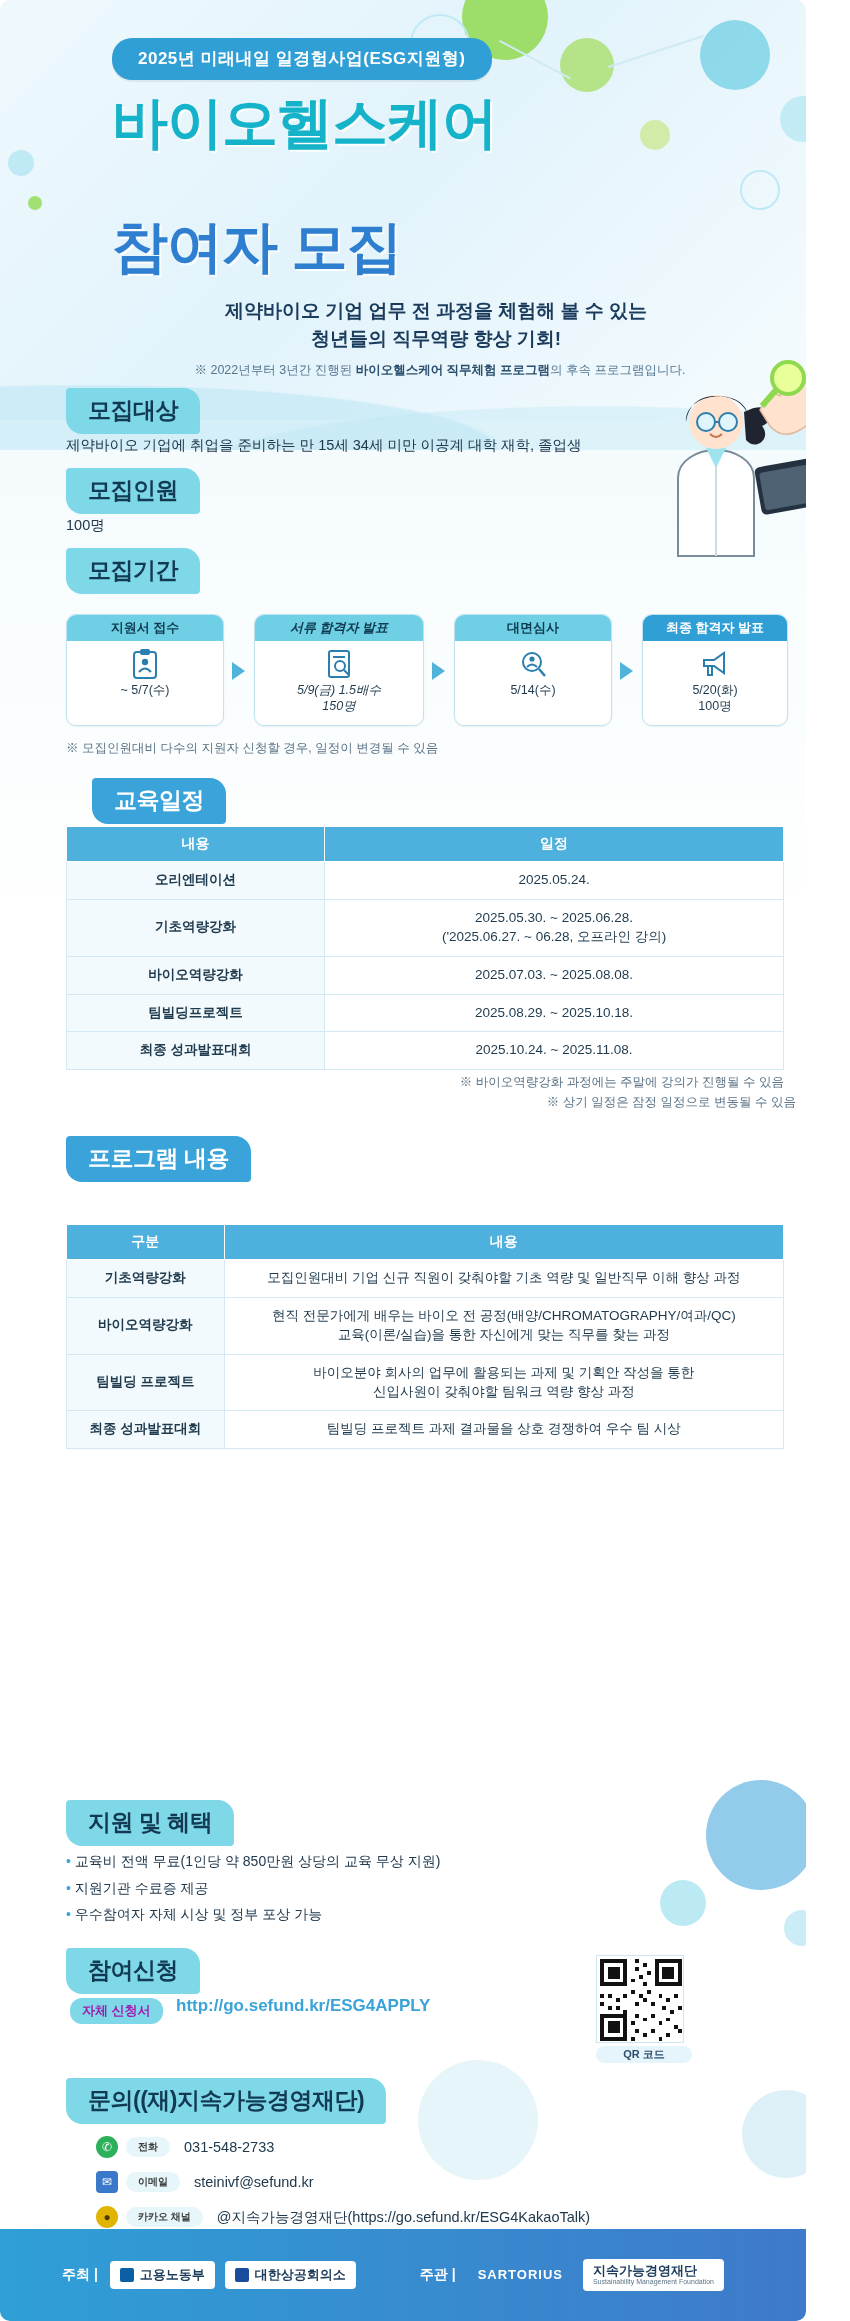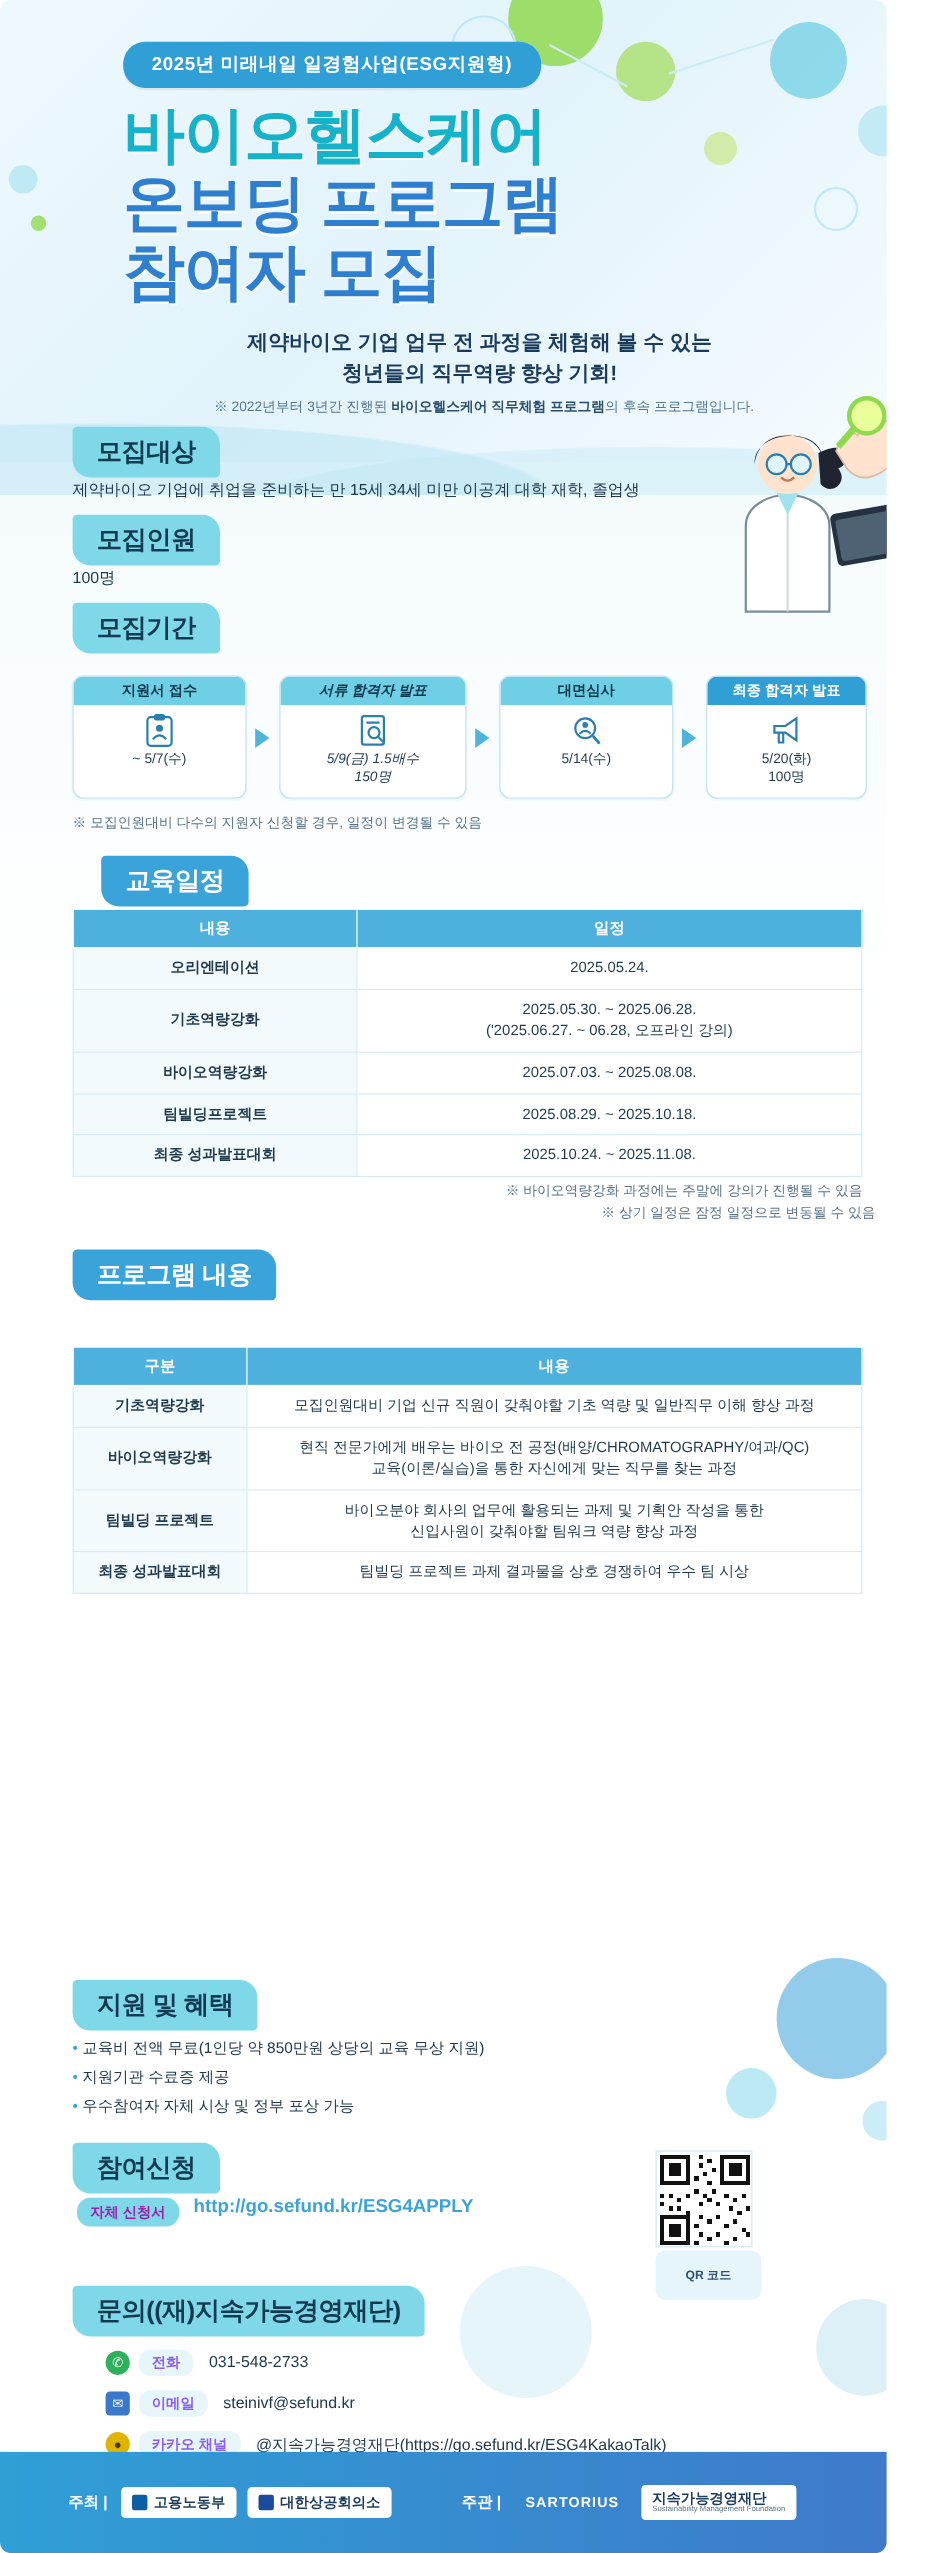--- a/index.html
+++ b/index.html
@@ -138,33 +138,33 @@
     text-decoration:none;
   }
   .qr-wrap { position:absolute; left:596px; top:1955px; width:96px; text-align:center; }
   .qr {
     width:88px; height:88px; background:#fff; padding:3px;
     border:1px solid #cfe6f0;
   }
   .qr svg { display:block; }
   .qr-cap {
     margin-top:3px; font-size:11px; color:#2b4f6e; background:#e6f5fb;
-    border-radius:9px; padding:15px 0; font-weight:bold;
+    border-radius:9px; padding:1px 0; font-weight:bold;
   }
 
   
   .contact { position:absolute; left:96px; width:700px; }
   .c-row { display:flex; align-items:center; margin-bottom:13px; }
   .c-ico {
     width:22px; height:22px; border-radius:50%;
     display:flex; align-items:center; justify-content:center;
     color:#fff; font-size:12px; margin-right:8px; flex:0 0 auto;
   }
   .c-lab {
-    background:#e7f6fb; color:#8b5cf6; font-size:13px; font-weight:bold;
+    background:#e7f6fb; color:#404040; font-size:10px; font-weight:bold;
     border-radius:11px; padding:3px 12px; margin-right:14px;
   }
   .c-val { font-size:14.5px; color:#20394d; }
 
   
   .footer {
     position:absolute; left:0; bottom:0; width:850px; height:92px;
     background:linear-gradient(90deg,#2f9fd6 0%,#3f78c9 100%);
     display:flex; align-items:center;
   }
@@ -201,21 +201,20 @@
   <div class="deco" style="left:28px;top:196px;width:14px;height:14px;background:#8fd94f;opacity:.8;"></div>
 
   <div class="deco" style="left:706px;top:1780px;width:110px;height:110px;background:#3aa3d9;opacity:.55;"></div>
   <div class="deco" style="left:660px;top:1880px;width:46px;height:46px;background:#9ee0f0;opacity:.7;"></div>
   <div class="deco" style="left:784px;top:1910px;width:36px;height:36px;background:#bfe9f5;opacity:.8;"></div>
   <div class="deco" style="left:418px;top:2060px;width:120px;height:120px;background:#d9f0f8;opacity:.65;"></div>
   <div class="deco" style="left:742px;top:2090px;width:88px;height:88px;background:#cfeaf3;opacity:.7;"></div>
 
   <div class="badge-top">2025년 미래내일 일경험사업(ESG지원형)</div>
   <div class="t1">바이오헬스케어</div>
-  <div class="t2">온보딩 프로그램</div>
   <div class="t3">참여자 모집</div>
 
   <div class="sub1">제약바이오 기업 업무 전 과정을 체험해 볼 수 있는</div>
   <div class="sub2">청년들의 직무역량 향상 기회!</div>
 
   <div class="note-top">
     <span>※ 2022년부터 3년간 진행된 </span><b>바이오헬스케어 직무체험 프로그램</b><span>의 후속 프로그램입니다.</span>
   </div>
 
   <div class="char" style="left:620px;top:360px;width:230px;height:200px;">

